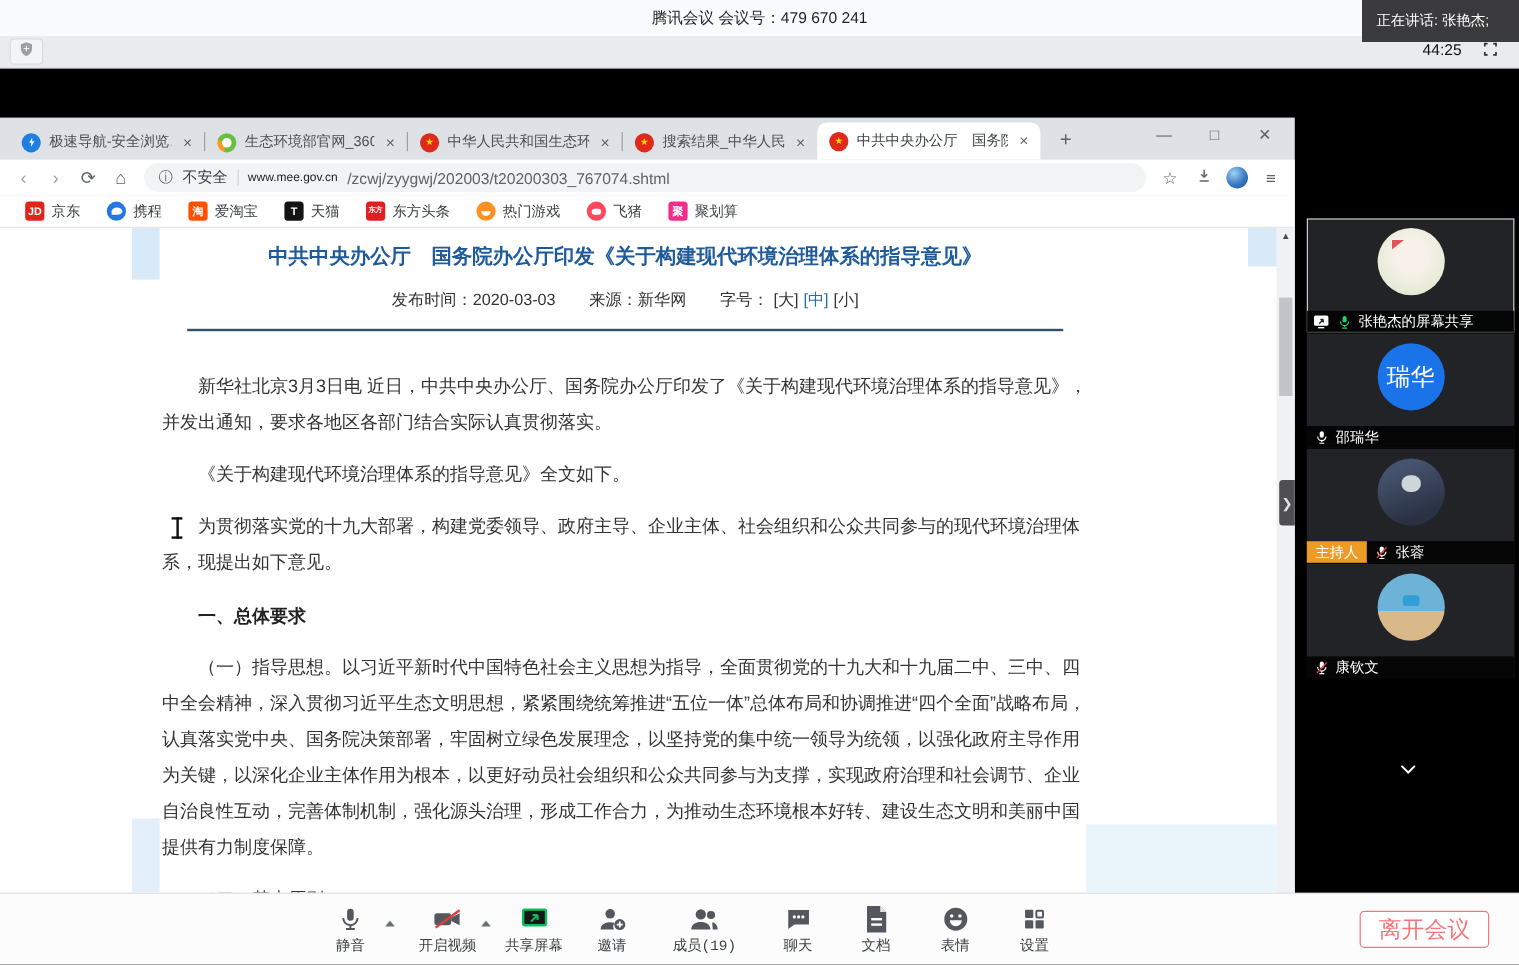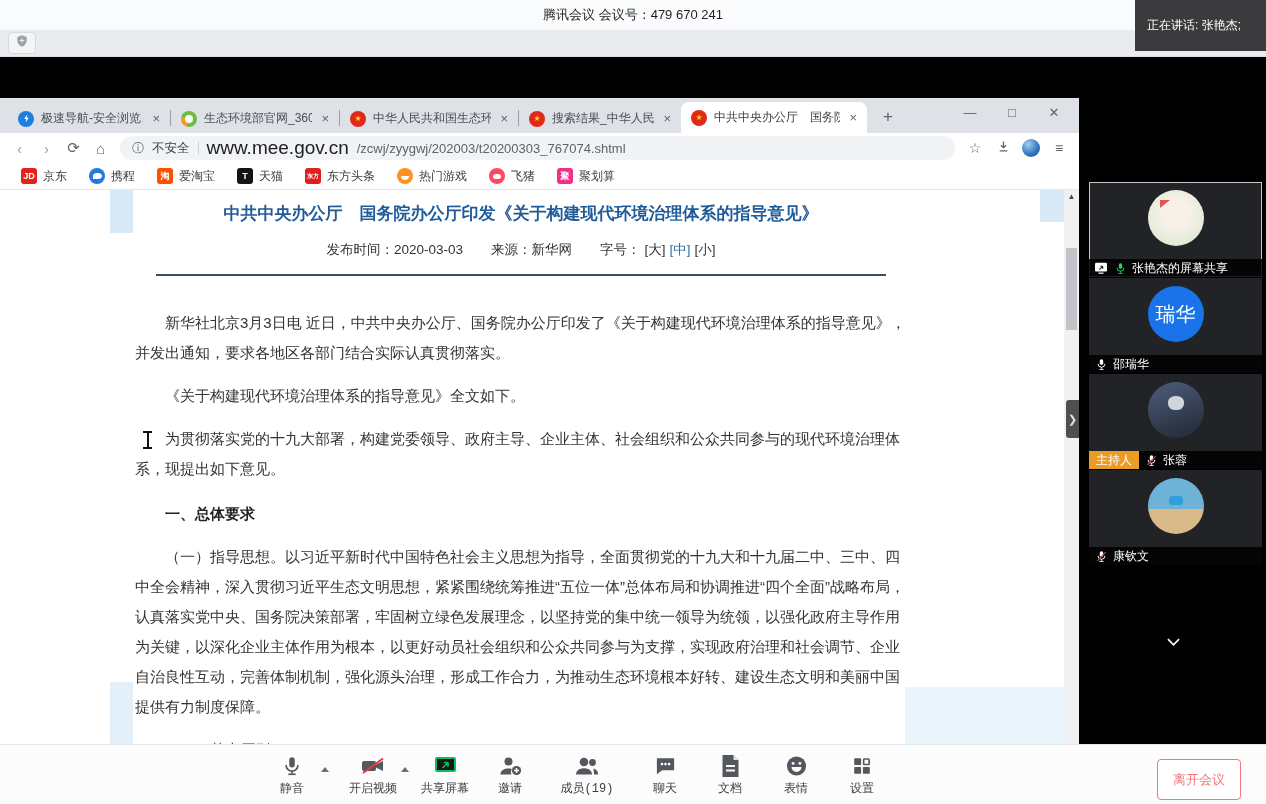--- a/index.html
+++ b/index.html
@@ -9,21 +9,21 @@
 
   
   .titlebar { position:absolute; top:0; left:0; width:1266px; height:30px; background:#fafbfc;
               display:flex; align-items:center; justify-content:center; font-size:13px; color:#1f1f1f; }
   .subbar { position:absolute; top:30px; left:0; width:1266px; height:27px; background:#e9ebee;
             border-bottom:1px solid #dcdee1; }
   .shield-btn { position:absolute; left:8px; top:2px; width:28px; height:22px; background:#f3f4f6;
                 border:1px solid #d8dadd; border-radius:4px; display:flex; align-items:center; justify-content:center; }
   .timer { position:absolute; right:48px; top:4px; font-size:13px; color:#111; }
   .fs-btn { position:absolute; right:14px; top:3px; width:20px; height:20px; display:flex; align-items:center; justify-content:center; }
-  .toast { position:absolute; top:0; right:0; height:51px; min-width:131px; background:#3b3b3d; color:#fff;
+  .toast { position:absolute; top:0; right:0; height:35px; min-width:131px; background:#3b3b3d; color:#fff;
            font-size:12px; display:flex; align-items:center; padding:0 12px; z-index:50; }
 
   
   .browser { position:absolute; left:0; top:98px; width:1079px; height:646px; background:#dee1e6; }
   .tabstrip { position:relative; height:35px; display:flex; align-items:flex-end; padding-left:8px; }
   .tab { height:29px; display:flex; align-items:center; gap:7px; padding:0 8px 0 10px;
          font-size:12px; color:#4a4f54; flex:0 0 auto; overflow:hidden; }
   .tab .tlabel { flex:1; overflow:hidden; white-space:nowrap; }
   .tab.active { background:#fff; border-radius:8px 8px 0 0; height:31px; color:#3c4043; }
   .tab-close { color:#5f6368; font-size:13px; line-height:1; padding:0 2px; }
@@ -41,21 +41,21 @@
   .fav-emblem { background:#df2a1b; border-radius:50%; color:#ffd700; font-size:8px; }
 
   .navbar { height:30px; background:#fff; display:flex; align-items:center; padding:0 6px; }
   .nav-ic { width:27px; text-align:center; color:#5f6368; font-size:15px; }
   .nav-ic.dim { color:#9aa0a6; }
   .omnibox { flex:1; height:24px; background:#f1f3f4; border-radius:12px; display:flex; align-items:center;
              padding:0 12px; gap:8px; margin:0 6px; }
   .omni-info { color:#5f6368; font-size:12px; }
   .sec-text { color:#3c4043; font-size:12.5px; }
   .omni-div { width:1px; height:14px; background:#d0d3d6; }
-  .host { color:#202124; font-size:19px; }
+  .host { color:#202124; font-size:10px; }
   .upath { color:#5f6368; font-size:13px; }
   .ab-ic { width:28px; text-align:center; color:#5f6368; font-size:14px; }
   .globe { width:18px; height:18px; border-radius:50%; margin:0 5px;
            background:radial-gradient(circle at 35% 30%, #9ed1f2, #3a79c4 55%, #1c4d8a); flex:0 0 auto; }
 
   .bookmarks { height:27px; background:#fff; display:flex; align-items:center; padding-left:10px;
                border-bottom:1px solid #e4e6e9; }
   .bm { display:flex; align-items:center; gap:6px; font-size:12px; color:#3c4043; padding:0 11px; }
   .c-jd{background:#e1251b;} .c-atb{background:#ff5000;} .c-tmall{background:#141414;}
   .c-dftt{background:#e02020; font-size:6px; line-height:1;} .c-ju{background:#f22e8a;}
@@ -122,22 +122,22 @@
                   color:#fff; display:flex; align-items:center; justify-content:center; z-index:7; }
 
   
   .toolbar { position:absolute; left:0; top:744px; width:1266px; height:60px; background:#fcfcfd;
              border-top:1px solid #e5e6e8; }
   .titem { position:absolute; top:7px; width:70px; text-align:center;font-family:Liberation Mono, monospace; }
   .ticon { height:27px; display:flex; align-items:center; justify-content:center; color:#54585e; }
   .tlbl { font-size:12px; color:#3d4043; margin-top:1px; }
   .caret { position:absolute; top:22px; width:0; height:0; border-left:4px solid transparent;
            border-right:4px solid transparent; border-bottom:5px solid #6b6f76; }
-  .leave-btn { position:absolute; right:25px; top:14px; height:41px; padding:0 15px; background:#fff;
-               border:1px solid #f2777a; border-radius:4px; color:#f2777a; font-size:13px;
+  .leave-btn { position:absolute; right:25px; top:14px; height:31px; padding:0 15px; background:#fff;
+               border:1px solid #f2777a; border-radius:4px; color:#f2777a; font-size:19px;
                display:flex; align-items:center; }
   .notch { position:absolute; left:0; top:686px; width:9px; height:14px; background:#fff; }
 </style>
 </head>
 <body>
 
 <div class="titlebar">
   <span>腾讯会议 会议号：479 670 241</span>
 </div>
 <div class="subbar">

